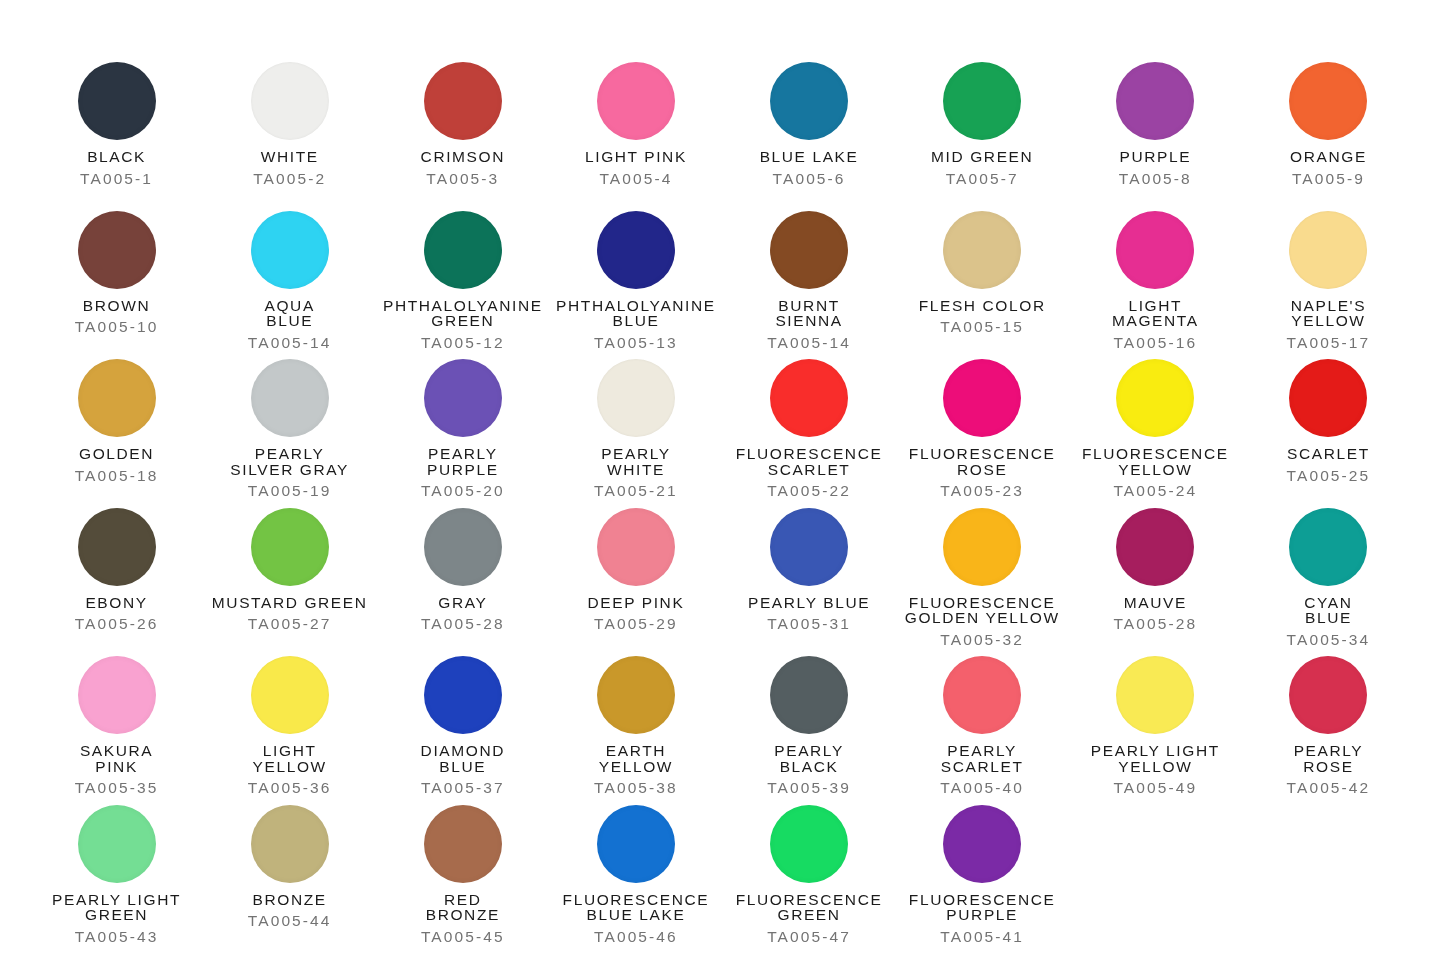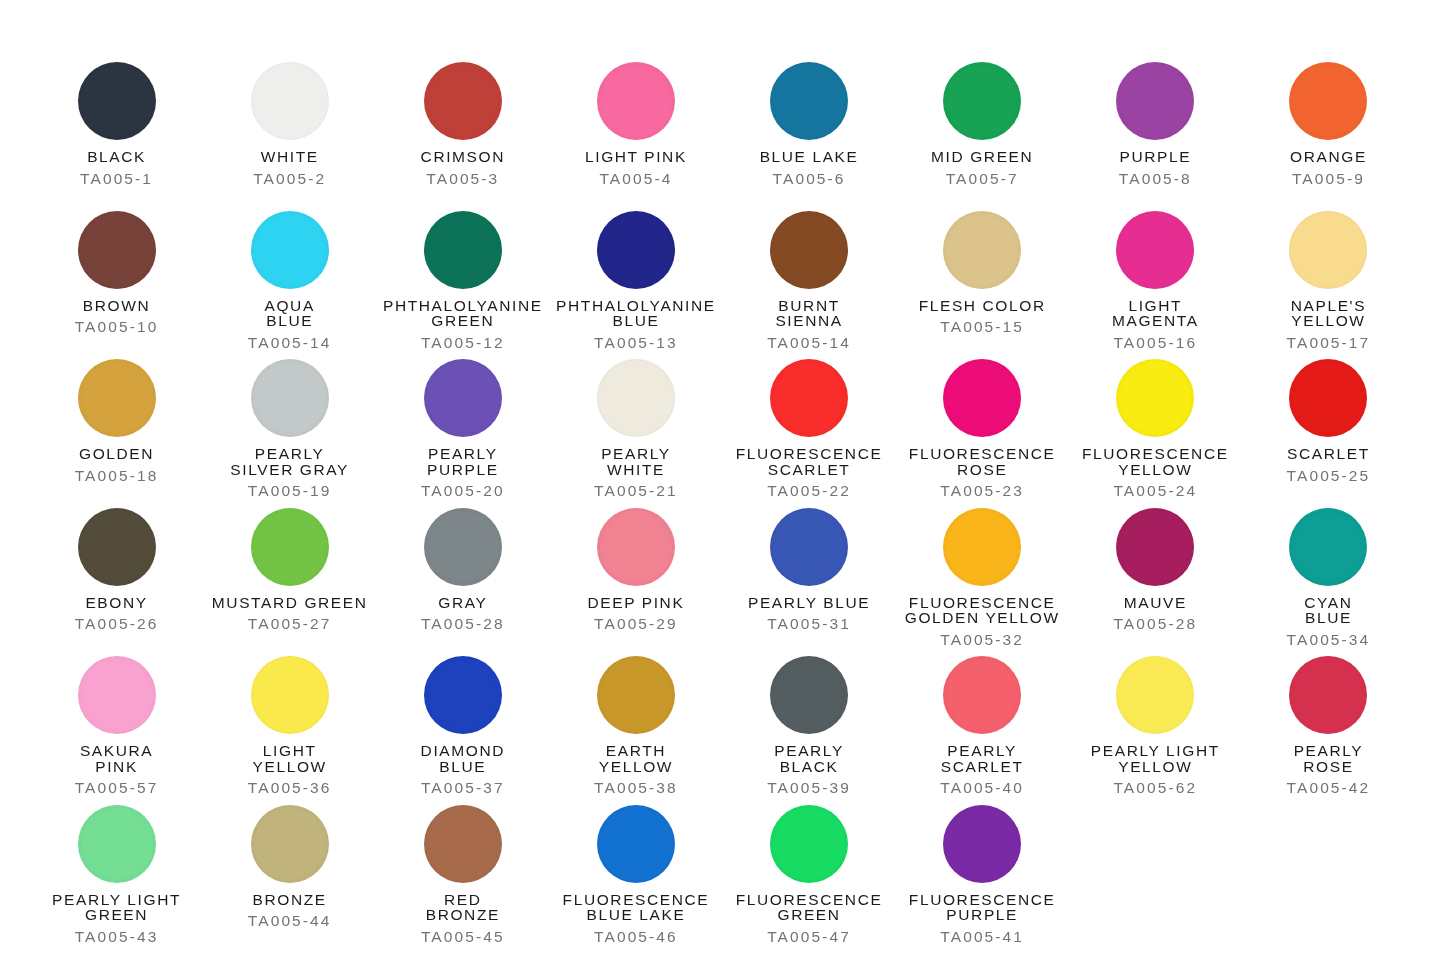--- a/index.html
+++ b/index.html
@@ -238,21 +238,21 @@
     <div class="swatch-cell">
       <div class="swatch-dot soft" style="background: rgb(13, 158, 149);"></div>
       <div class="swatch-label">CYAN
 BLUE</div>
       <div class="swatch-code">TA005-34</div>
     </div>
     <div class="swatch-cell">
       <div class="swatch-dot soft" style="background: rgb(249, 162, 208);"></div>
       <div class="swatch-label">SAKURA
 PINK</div>
-      <div class="swatch-code">TA005-57</div>
+      <div class="swatch-code">TA005-35</div>
     </div>
     <div class="swatch-cell">
       <div class="swatch-dot pale" style="background: rgb(249, 233, 74);"></div>
       <div class="swatch-label">LIGHT
 YELLOW</div>
       <div class="swatch-code">TA005-36</div>
     </div>
     <div class="swatch-cell">
       <div class="swatch-dot soft" style="background: rgb(30, 65, 189);"></div>
       <div class="swatch-label">DIAMOND
@@ -274,21 +274,21 @@
     <div class="swatch-cell">
       <div class="swatch-dot soft" style="background: rgb(244, 96, 108);"></div>
       <div class="swatch-label">PEARLY
 SCARLET</div>
       <div class="swatch-code">TA005-40</div>
     </div>
     <div class="swatch-cell">
       <div class="swatch-dot pale" style="background: rgb(249, 234, 84);"></div>
       <div class="swatch-label">PEARLY LIGHT
 YELLOW</div>
-      <div class="swatch-code">TA005-62</div>
+      <div class="swatch-code">TA005-49</div>
     </div>
     <div class="swatch-cell">
       <div class="swatch-dot soft" style="background: rgb(214, 48, 79);"></div>
       <div class="swatch-label">PEARLY
 ROSE</div>
       <div class="swatch-code">TA005-42</div>
     </div>
     <div class="swatch-cell">
       <div class="swatch-dot soft" style="background: rgb(116, 222, 148);"></div>
       <div class="swatch-label">PEARLY LIGHT

